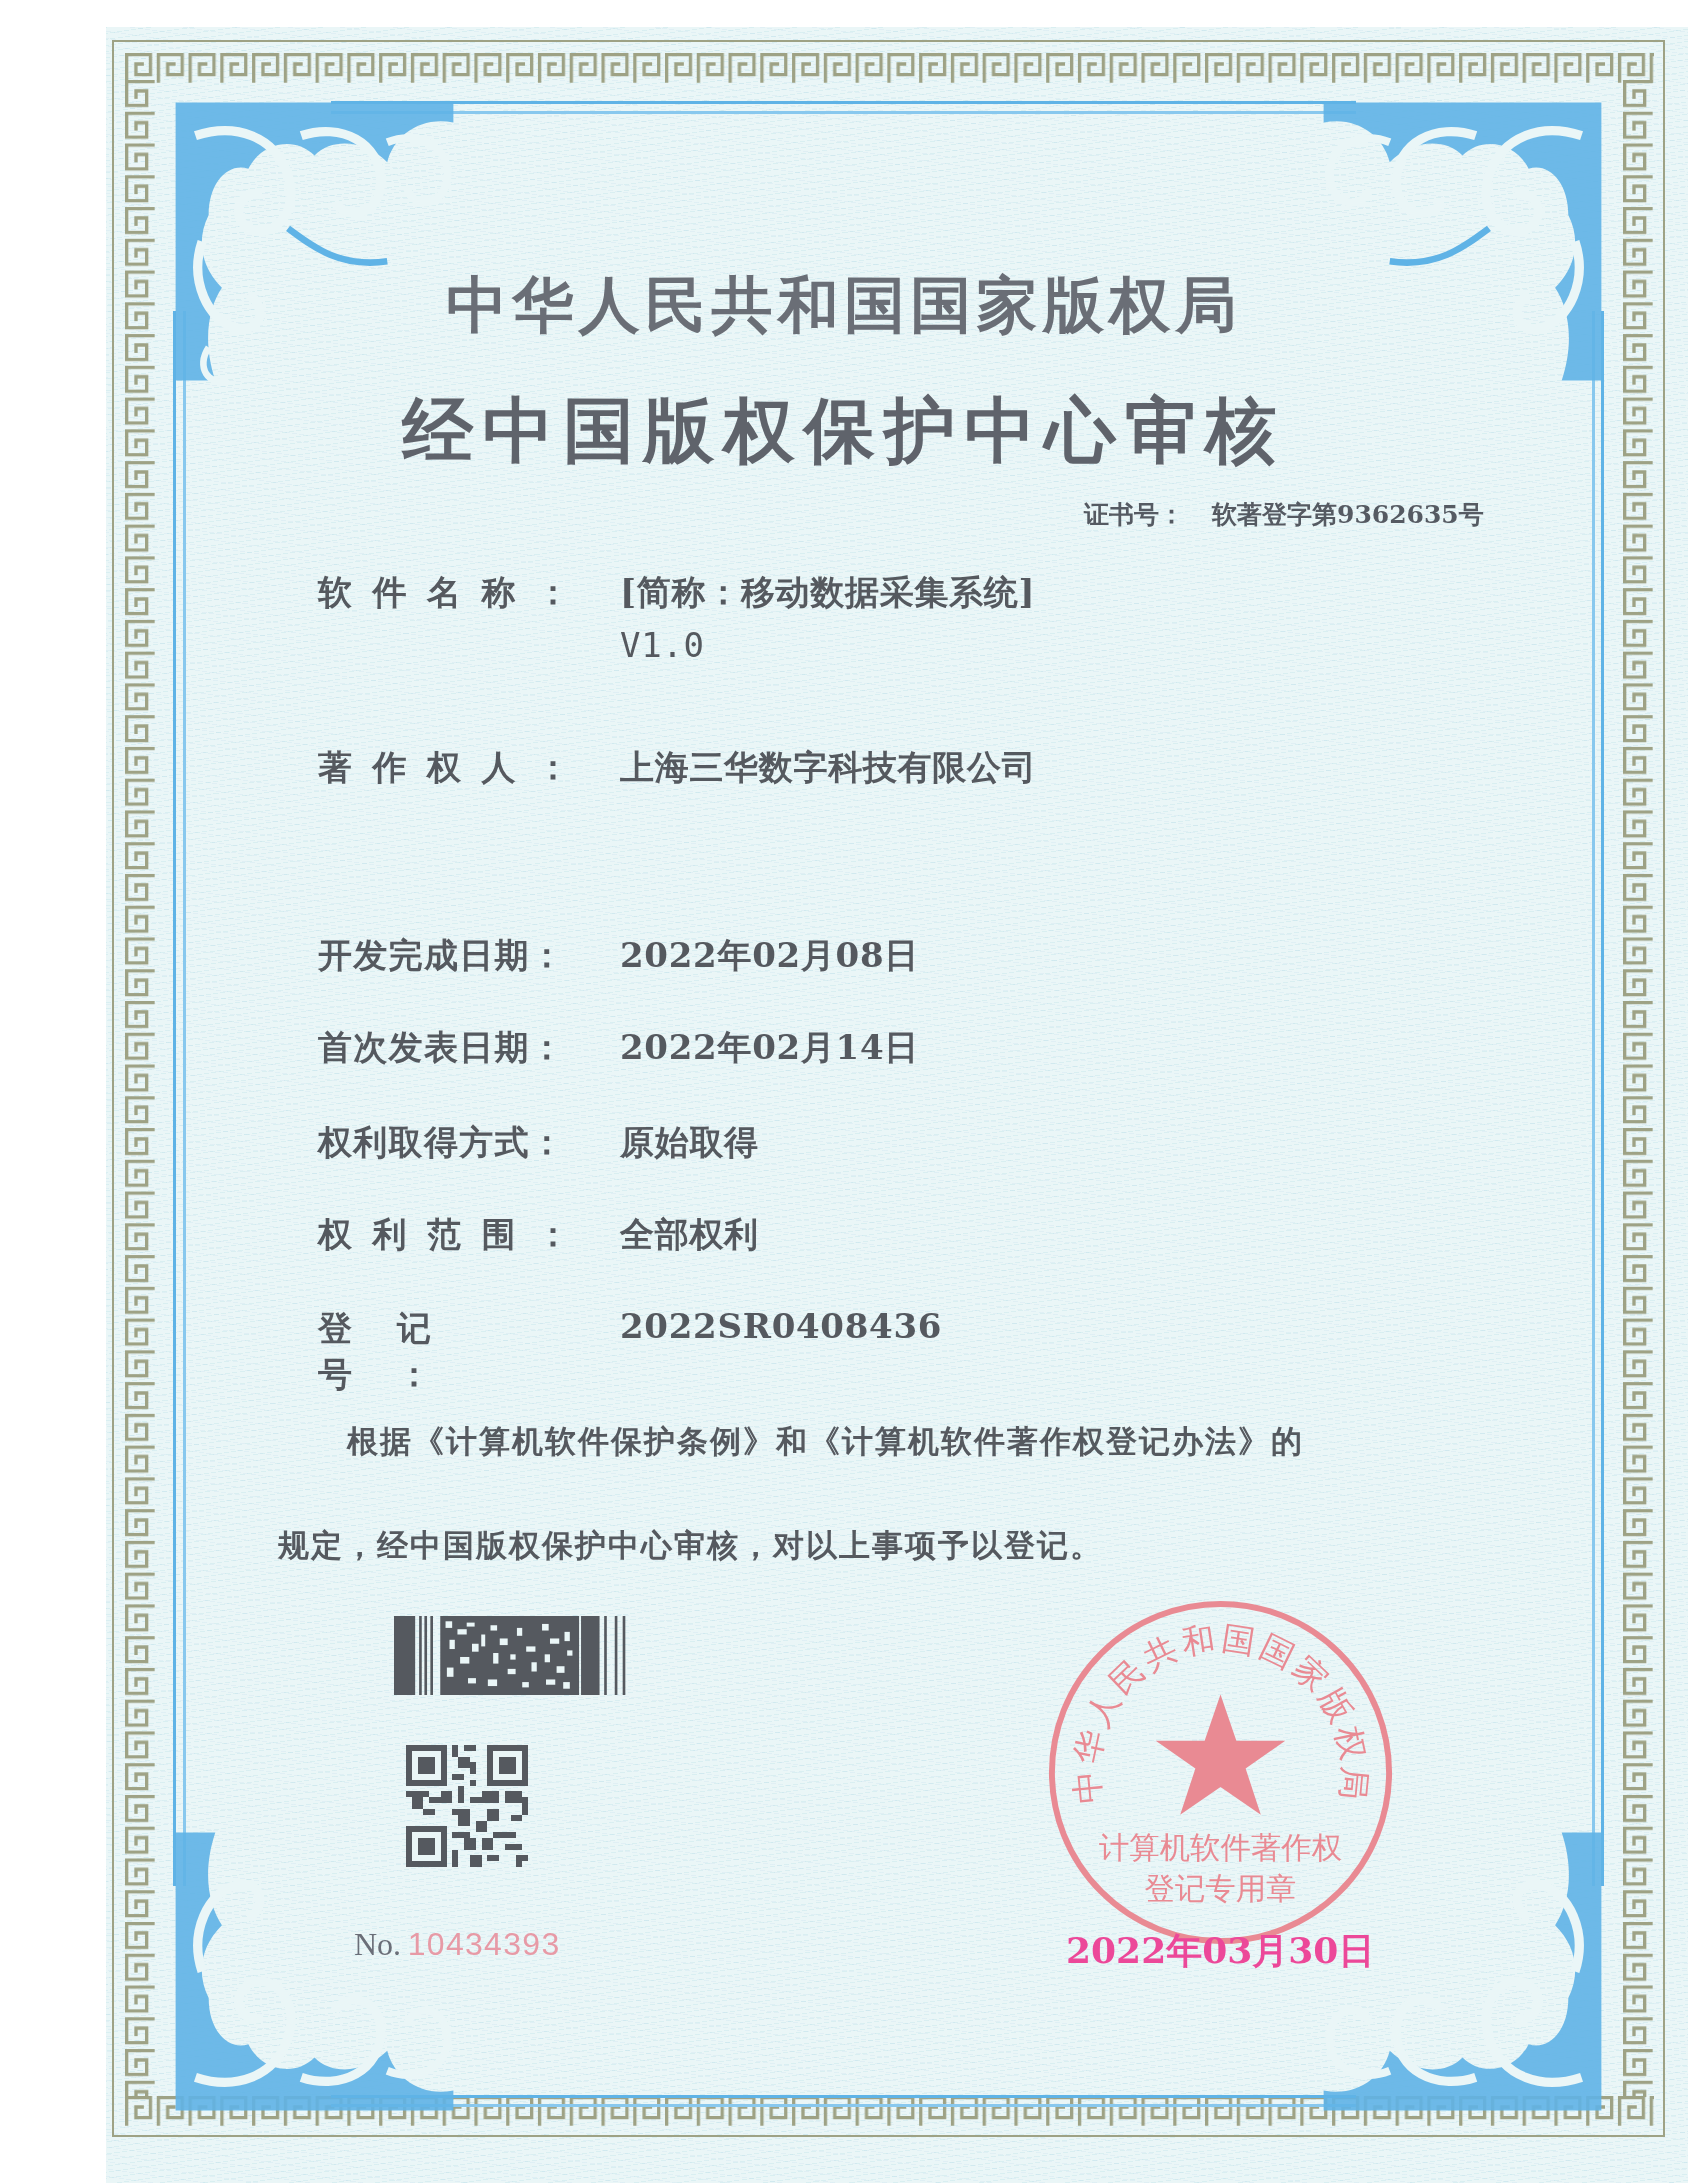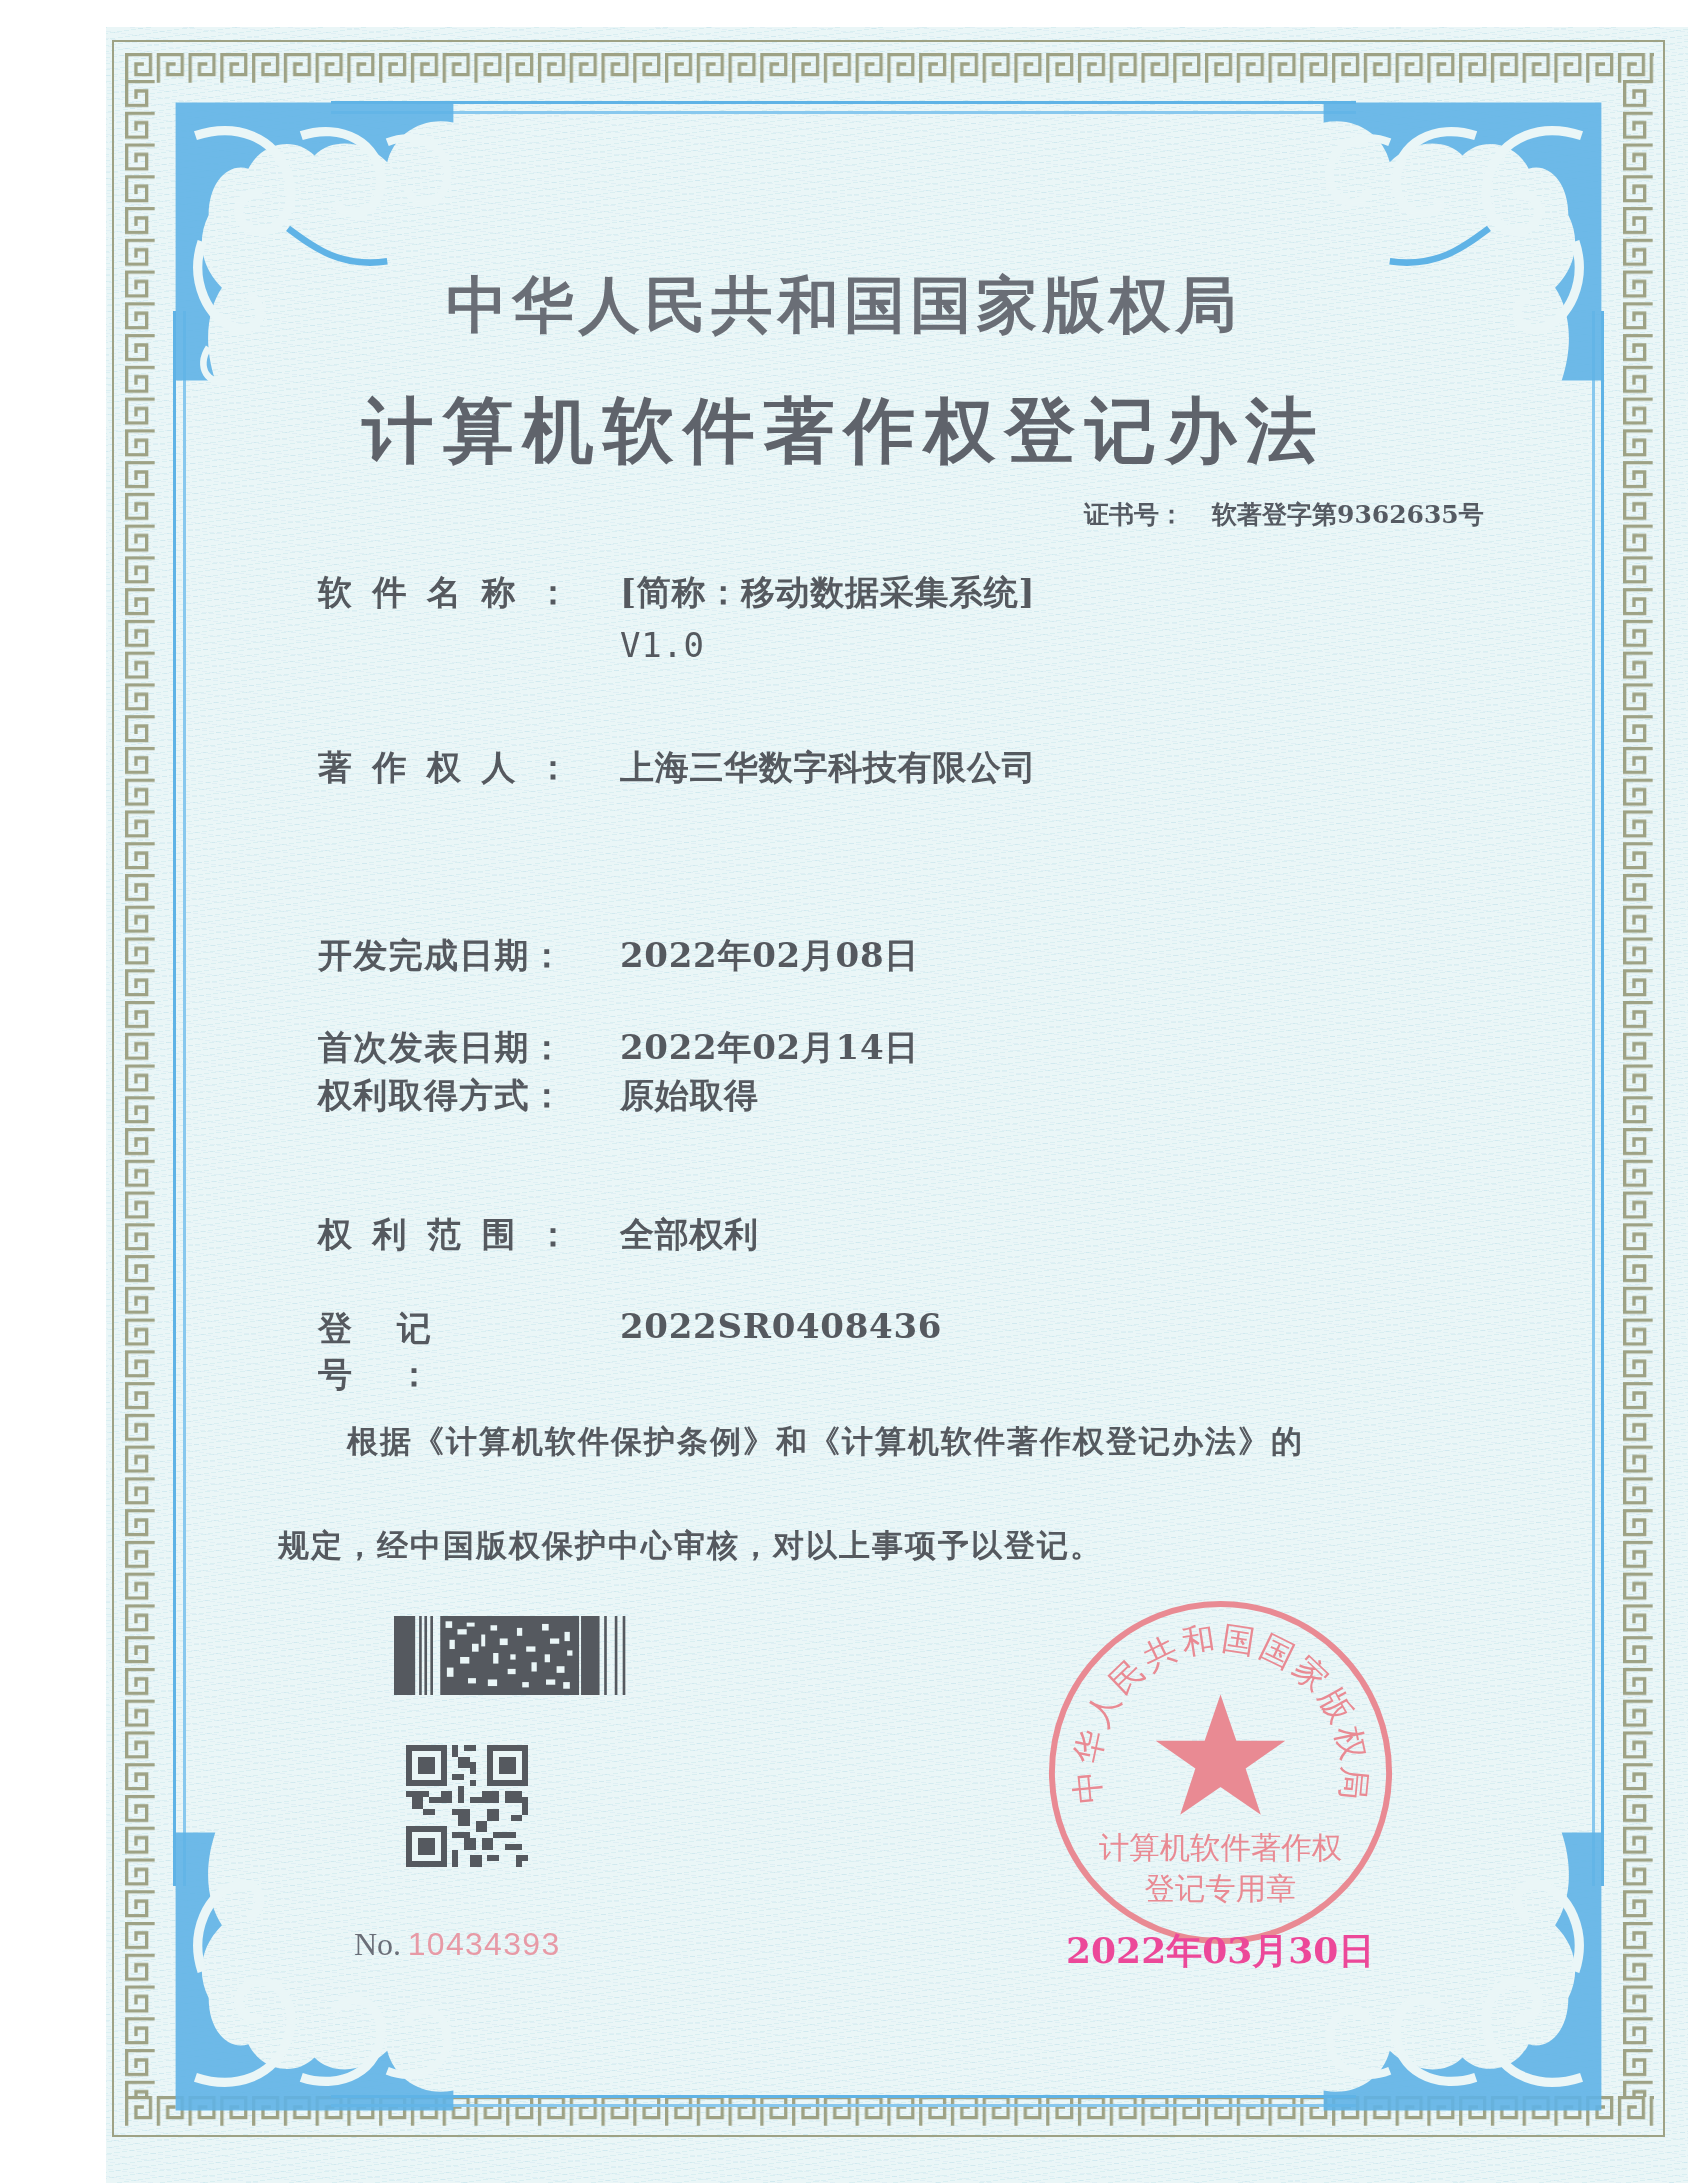--- a/index.html
+++ b/index.html
@@ -160,21 +160,21 @@
   <svg viewBox="0 0 440 440">
     <path d="M10 10 H430 V40 C380 30 340 60 330 100 C300 70 250 60 220 90 C190 60 140 70 120 110 C90 100 60 130 60 180 C40 220 50 260 80 290 C60 320 50 370 70 430 H10 Z" fill="#5fb3e6" opacity="0.9"></path>
     <path d="M40 60 C100 40 160 60 180 120 C200 180 150 220 120 200 C90 180 110 140 140 150" fill="none" stroke="#eaf6f7" stroke-width="14"></path>
     <path d="M200 60 C260 40 320 70 320 130 C320 180 270 190 250 160" fill="none" stroke="#eaf6f7" stroke-width="14"></path>
     <path d="M330 70 C380 50 430 80 420 130 C410 170 370 170 360 140" fill="none" stroke="#eaf6f7" stroke-width="12"></path>
     <path d="M50 220 C30 280 60 340 100 350 C140 360 150 320 120 300" fill="none" stroke="#eaf6f7" stroke-width="14"></path>
   </svg>
 </div>
 
 <div class="text title1">中华人民共和国国家版权局</div>
-<div class="text title2">计算机软件著作权登记办法</div>
+<div class="text title2">经中国版权保护中心审核</div>
 
 <div class="text cert-no">
   <span class="lbl">证书号：</span><span>软著登字第9362635号</span>
 </div>
 
 <div class="row" style="top:570px;">
   <span class="label spaced-4">软件名称：</span><span class="value">
     <div>[简称：移动数据采集系统]</div>
     <div style="font-family:'DejaVu Sans Mono', monospace; font-weight:normal;">V1.0</div>
   </span>
@@ -185,21 +185,21 @@
 </div>
 
 <div class="row" style="top:933px;">
   <span class="label">开发完成日期：</span><span class="value">2022年02月08日</span>
 </div>
 
 <div class="row" style="top:1025px;">
   <span class="label">首次发表日期：</span><span class="value">2022年02月14日</span>
 </div>
 
-<div class="row" style="top:1073px;">
+<div class="row" style="top:1120px;">
   <span class="label">权利取得方式：</span><span class="value">原始取得</span>
 </div>
 
 <div class="row" style="top:1212px;">
   <span class="label spaced-4">权利范围：</span><span class="value">全部权利</span>
 </div>
 
 <div class="row" style="top:1306px;">
   <span class="label spaced-3">登记号：</span><span class="value">2022SR0408436</span>
 </div>

